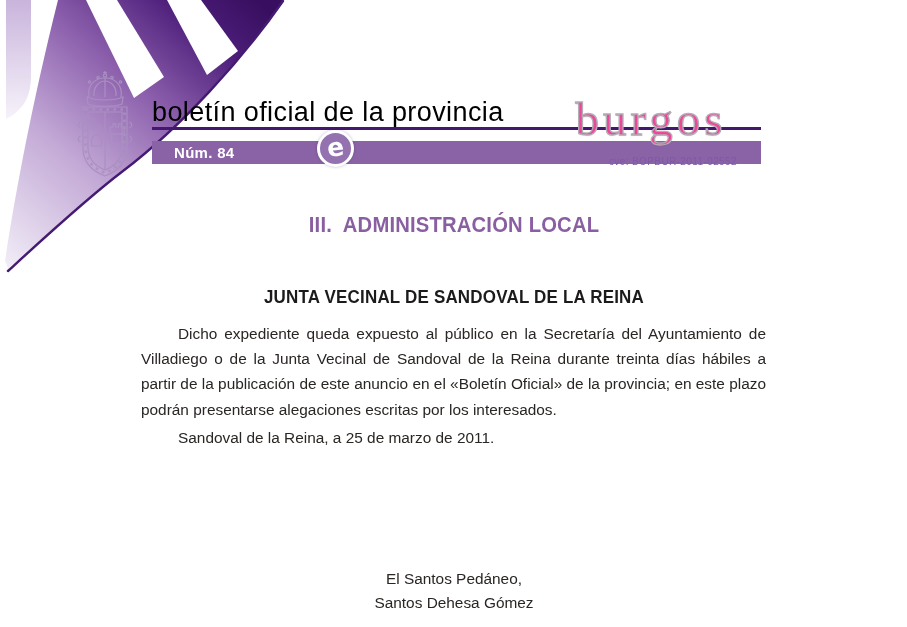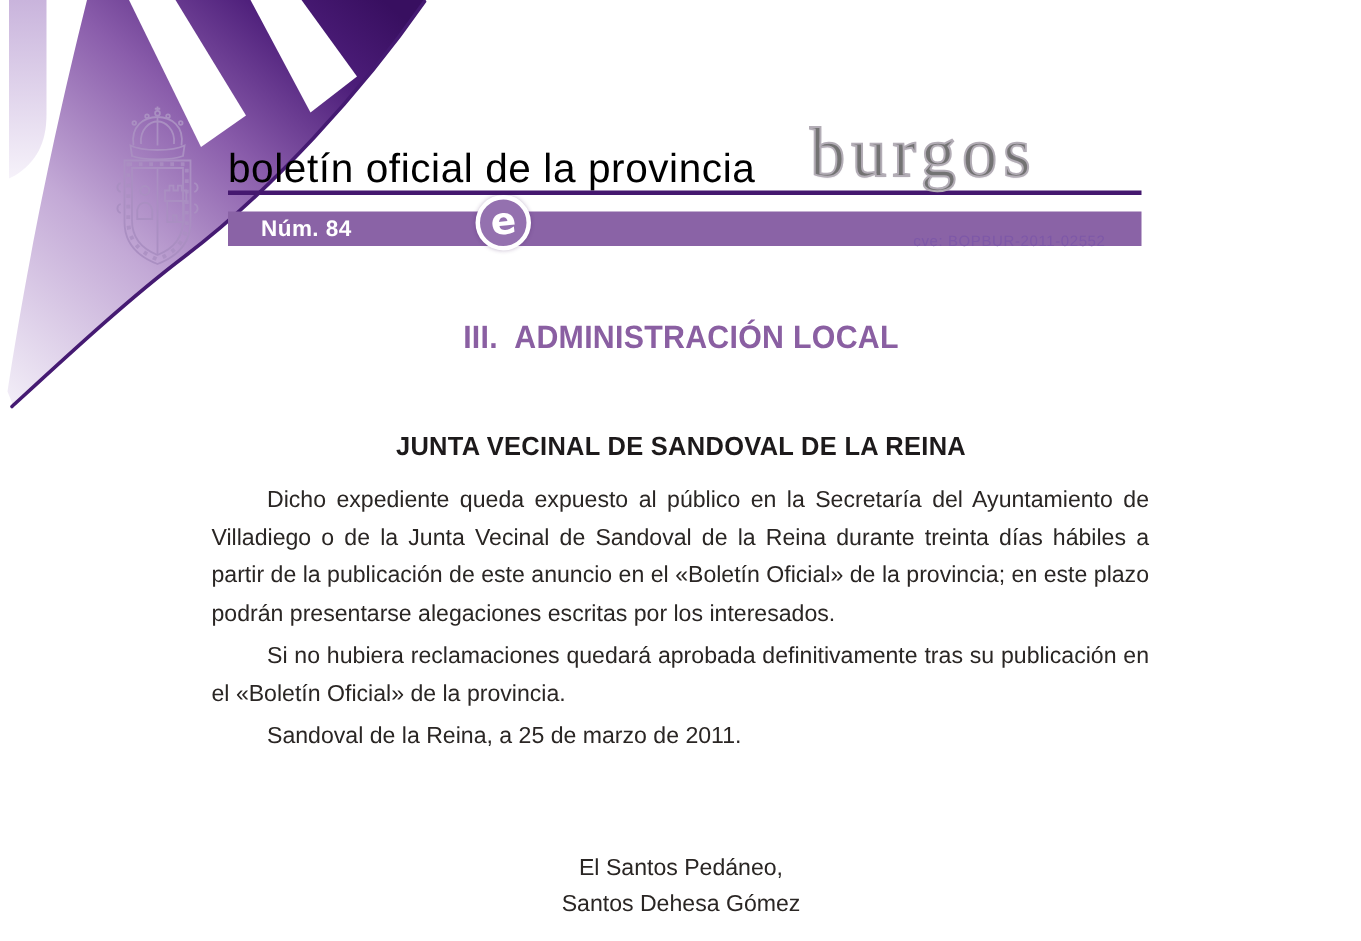--- a/index.html
+++ b/index.html
@@ -13,23 +13,23 @@
   
   .masthead-title{
     position:absolute;left:152px;top:97px;z-index:2;
     font-size:27px;line-height:30px;color:#000000;letter-spacing:.4px;
   }
   .rule{
     position:absolute;left:152px;top:127px;width:609px;height:3px;
     background:#45186f;z-index:2;
   }
   .brand{
-    position:absolute;left:540px;top:79px;width:222px;text-align:left;z-index:3;
+    position:absolute;left:540px;top:96px;width:222px;text-align:center;z-index:3;
     font-family:"Liberation Serif",serif;font-size:47px;line-height:47px;
-    color:#737373;letter-spacing:4px;
+    color:#ec4899;letter-spacing:4px;
     -webkit-text-stroke:1.3px #b3adb6;
     text-shadow:0 1px 1px rgba(90,80,100,.25);
   }
   .band{
     position:absolute;left:152px;top:141px;width:609px;height:23px;background:#8a63a6;z-index:1;
     display:flex;justify-content:space-between;align-items:center;
     padding:0 16px 0 22px;box-sizing:border-box;gap:27px;
   }
   .band span{color:#ffffff;font-size:15px;font-weight:bold;letter-spacing:.3px;white-space:nowrap;}
   .e-badge{
@@ -131,21 +131,20 @@
   </div>
 
   <div class="cve">cve: BOPBUR-2011-02552</div>
 
   <div class="section-title">III.  ADMINISTRACIÓN LOCAL</div>
 
   <div class="article-heading">JUNTA VECINAL DE SANDOVAL DE LA REINA</div>
 
   <div class="body-text">
     <p>Dicho expediente queda expuesto al público en la Secretaría del Ayuntamiento de Villadiego o de la Junta Vecinal de Sandoval de la Reina durante treinta días hábiles a partir de la publicación de este anuncio en el «Boletín Oficial» de la provincia; en este plazo podrán presentarse alegaciones escritas por los interesados.</p>
-    <p>Si no hubiera reclamaciones quedará aprobada definitivamente tras su publicación en el «Boletín Oficial» de la provincia.</p>
     <p>Sandoval de la Reina, a 25 de marzo de 2011.</p>
   </div>
 
   <div class="signature">
     <div>El Santos Pedáneo,</div>
     <div>Santos Dehesa Gómez</div>
   </div>
 
 </div>
 

